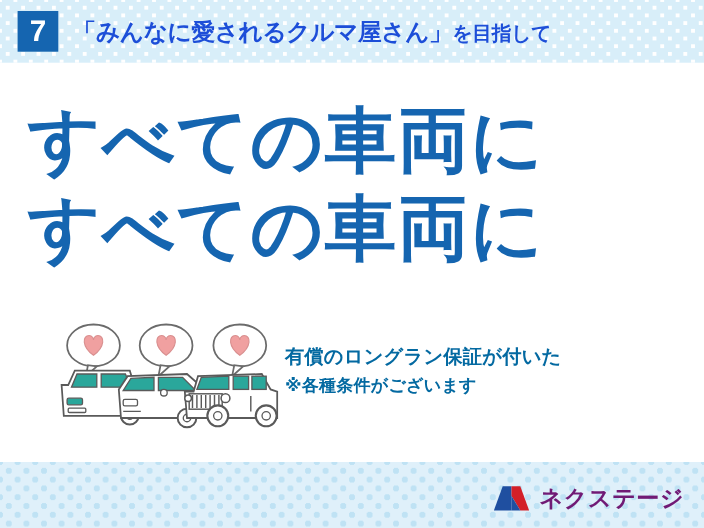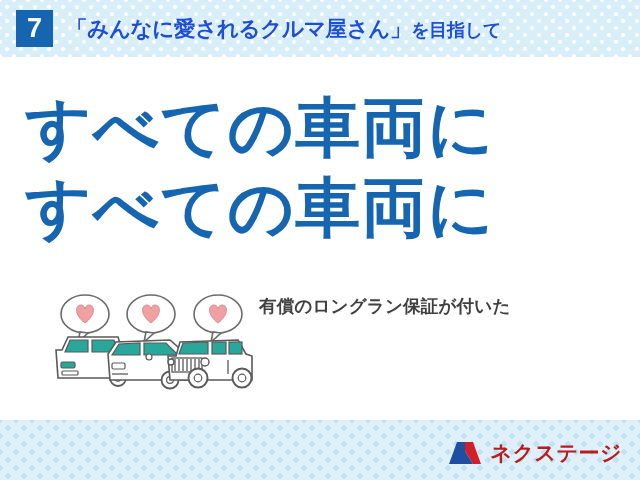--- a/index.html
+++ b/index.html
@@ -93,23 +93,23 @@
     width: 205px;
     height: 106px;
   }
   .bubbles { position: absolute; left: 0; top: 0; }
   .cars { position: absolute; left: 0; top: 38px; }
 
   
   .bodycopy {
     position: absolute;
     left: 259px;
-    top: 292px;
+    top: 310px;
     width: 375px;
-    color: #404040;
+    color: #0369a1;
     font-size: 17.5px;
     font-weight: bold;
     line-height: 1.62;
     letter-spacing: 0.2px;
   }
   .bodycopy .line { display: block; white-space: nowrap; }
   .bodycopy .line3 { font-size: 15.5px; }
 
   
   .footer-band {
@@ -129,21 +129,21 @@
     right: 18px;
     top: 438px;
     height: 30px;
     display: flex;
     align-items: center;
     gap: 9px;
   }
   .brand-name {
     font-size: 21px;
     font-weight: bold;
-    color: #b91c1c;
+    color: #701a75;
     letter-spacing: 0.5px;
     white-space: nowrap;
   }
 </style>
 </head>
 <body>
 
 <div id="page">
 
   <div class="header-band"></div>
@@ -214,20 +214,21 @@
         <circle cx="146" cy="48" r="9.5" fill="#ffffff" stroke="#5a5a5a" stroke-width="1.9"></circle>
         <circle cx="146" cy="48" r="3.8" fill="#ffffff" stroke="#5a5a5a" stroke-width="1.2"></circle>
         <circle cx="190" cy="48" r="9.5" fill="#ffffff" stroke="#5a5a5a" stroke-width="1.9"></circle>
         <circle cx="190" cy="48" r="3.8" fill="#ffffff" stroke="#5a5a5a" stroke-width="1.2"></circle>
       </g>
     </svg>
   </div>
 
   <div class="bodycopy">
     <span class="line line1">有償のロングラン保証が付いた</span>
+    <span class="line line3">※各種条件がございます</span>
   </div>
 
   <div class="footer-band"></div>
   <div class="brand">
     <svg width="34" height="26" viewBox="0 0 34 26">
       <path d="M1 24 L9 2 L17 2 L17 24 Z" fill="#1f4fa0"></path>
       <path d="M17 2 L25 2 L33 24 L25 24 L17 11 Z" fill="#d32028"></path>
       <path d="M17 11 L25 24 L17 24 Z" fill="#1f4fa0"></path>
     </svg>
     <span class="brand-name">ネクステージ</span>

